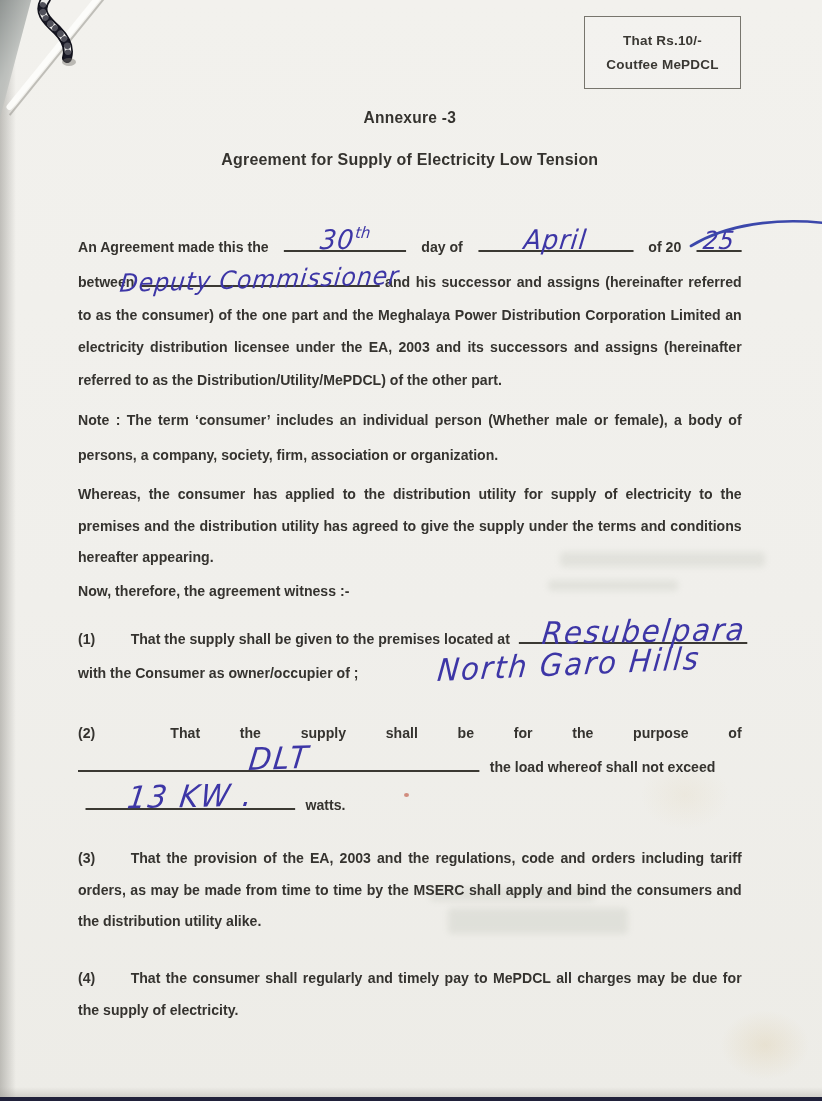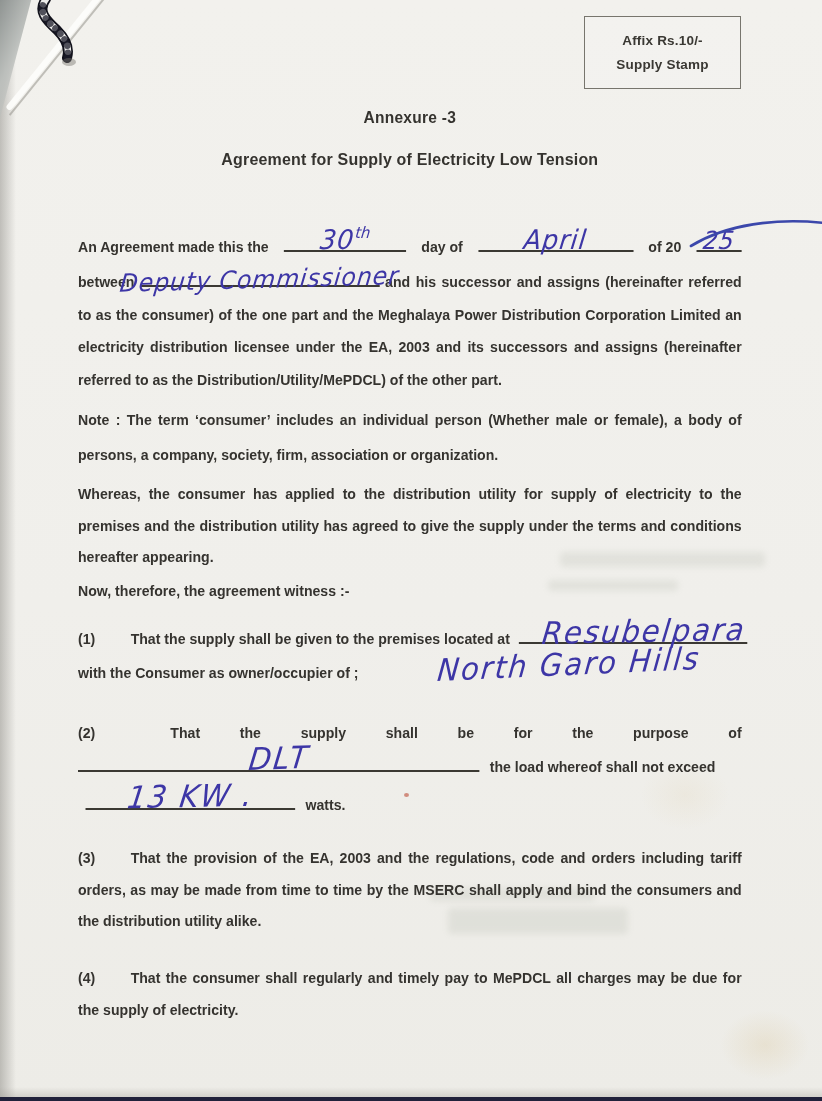--- a/index.html
+++ b/index.html
@@ -117,22 +117,22 @@
   <div class="smudge" style="left:548px; top:580px; width:130px; height:11px;"></div>
   <div class="smudge" style="left:430px; top:888px; width:165px; height:13px;"></div>
   <div class="smudge" style="left:448px; top:908px; width:180px; height:26px;"></div>
   <div class="stain" style="left:720px; top:1010px;"></div>
   <div class="stain" style="left:640px; top:760px; opacity:.5;"></div>
   <div class="ink-speck" style="left:404px; top:793px;"></div>
   <div class="bottom-fade"></div>
   <div class="bottom-edge"></div>
 
   <div class="stamp-box">
-    <div>Affix Rs.10/-</div>
-    <div>Supply Stamp</div>
+    <div>That Rs.10/-</div>
+    <div>Coutfee MePDCL</div>
   </div>
 
   <div class="blk center-head annexure">Annexure -3</div>
   <div class="blk center-head doc-title">Agreement for Supply of Electricity Low Tension</div>
 
   <div class="blk line1">
     <span>An Agreement made this the</span>
     <span class="blank" style="width:130px;">
         <span class="hw hw-day"><span>30</span><span class="hw-sup">th</span></span>
       </span>

